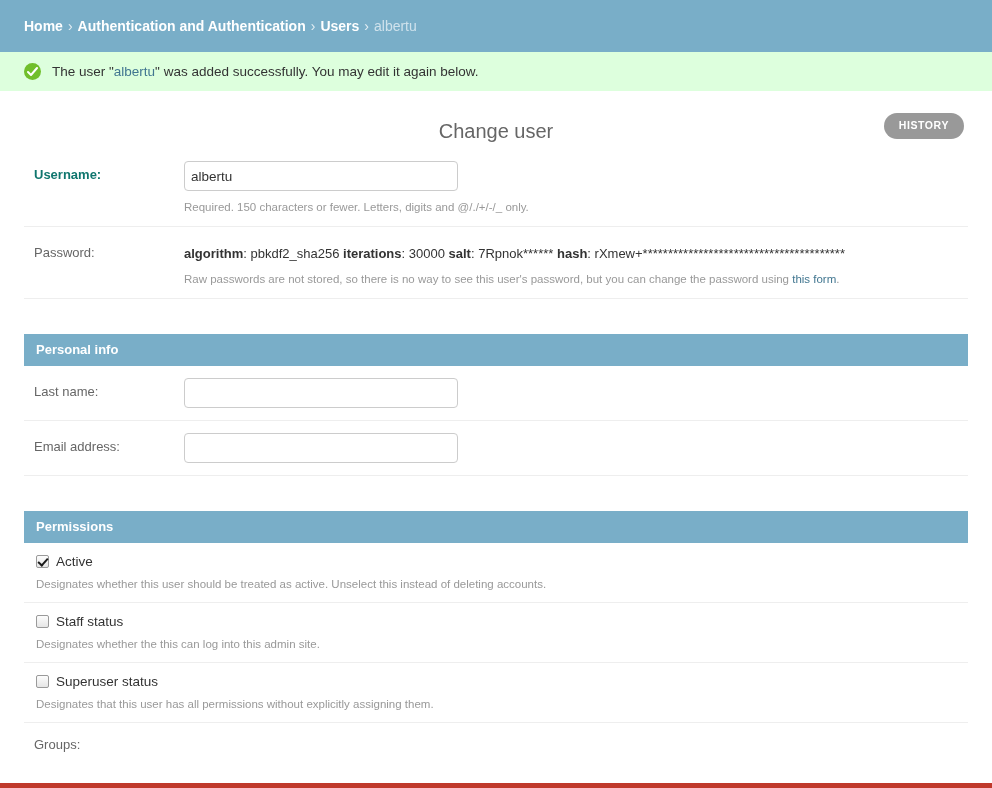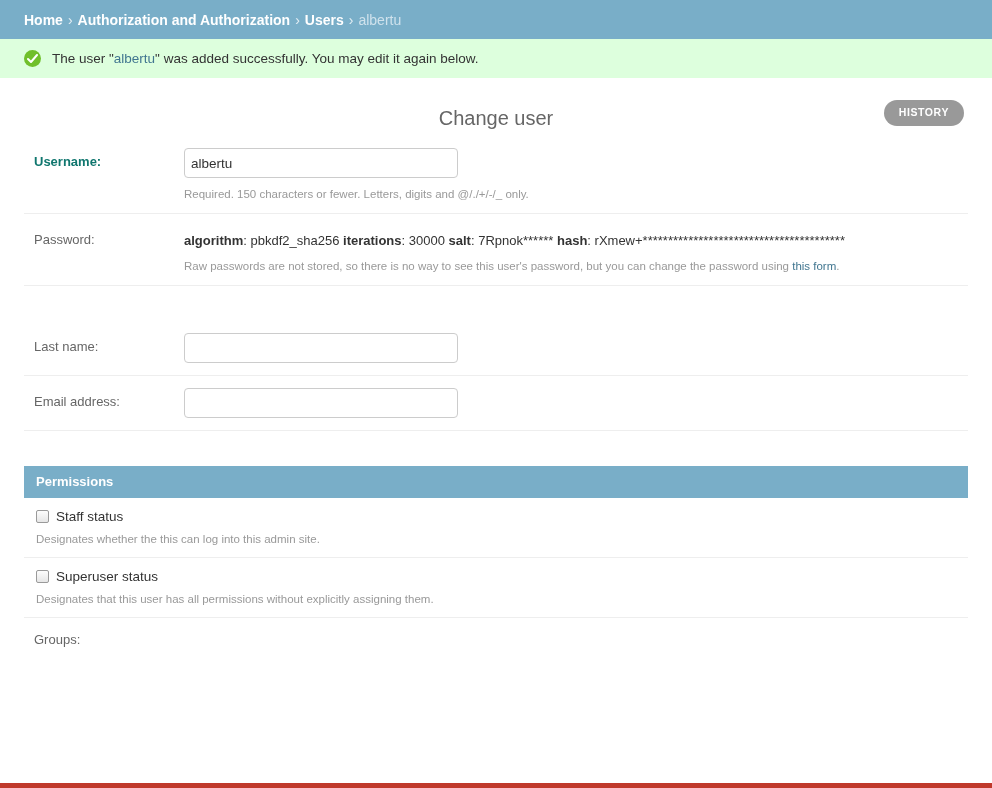--- a/index.html
+++ b/index.html
@@ -9,21 +9,21 @@
     background: #ffffff;
     font-family: "Liberation Sans", sans-serif;
     font-size: 14px;
     color: #333333;
     overflow: hidden;
   }
   #page { position: relative; width: 992px; height: 788px; overflow: hidden; background:#fff; }
 
   
   .breadcrumbs {
-    height: 39px;
+    height: 52px;
     background: #79aec8;
     color: #ffffff;
     font-size: 14px;
     padding: 0 0 0 24px;
     display: flex;
     align-items: center;
     white-space: nowrap;
   }
   .breadcrumbs a {
     color: #ffffff;
@@ -196,21 +196,21 @@
   }
 </style>
 </head>
 <body>
 
 <div id="page">
 
   <div class="breadcrumbs">
     <a href="#">Home</a>
     <span class="sep">›</span>
-    <a href="#">Authorization and Authorization</a>
+    <a href="#">Authentication and Authentication</a>
     <span class="sep">›</span>
     <a href="#">Users</a>
     <span class="sep">›</span>
     <span class="current">albertu</span>
   </div>
 
   <div class="messagelist">
     <span class="msg-icon">
       <svg width="11" height="10" viewBox="0 0 11 10" xmlns="http://www.w3.org/2000/svg">
         <path d="M1 5 L4 8 L10 1" stroke="#ffffff" stroke-width="2" fill="none" stroke-linecap="round" stroke-linejoin="round"></path>
@@ -242,20 +242,21 @@
         <div class="fbody">
           <div class="readonly-hash"><strong>algorithm</strong>: <span>pbkdf2_sha256</span> <strong>iterations</strong>: <span>30000</span> <strong>salt</strong>: <span>7Rpnok******</span> <strong>hash</strong>: <span>rXmew+****************************************</span></div>
           <div class="help"><span>Raw passwords are not stored, so there is no way to see this user's password, but you can change the password using </span><a href="#">this form</a><span>.</span></div>
         </div>
       </div>
     </div>
 
     <div class="fieldset-gap"></div>
 
     <div class="module">
+      <h2>Personal info</h2>
 
 
       <div class="frow">
         <div class="flabel">Last name:</div>
         <div class="fbody">
           <input class="text" type="text" value="" style="">
         </div>
       </div>
 
       <div class="frow last">
@@ -264,20 +265,27 @@
           <input class="text" type="text" value="" style="">
         </div>
       </div>
     </div>
 
     <div class="fieldset-gap"></div>
 
     <div class="module">
       <h2>Permissions</h2>
 
+      <div class="crow">
+        <div class="cline">
+          <span class="cbox checked"></span>
+          <span class="clabel">Active</span>
+        </div>
+        <div class="help">Designates whether this user should be treated as active. Unselect this instead of deleting accounts.</div>
+      </div>
 
       <div class="crow">
         <div class="cline">
           <span class="cbox"></span>
           <span class="clabel">Staff status</span>
         </div>
         <div class="help">Designates whether the this can log into this admin site.</div>
       </div>
 
       <div class="crow">

